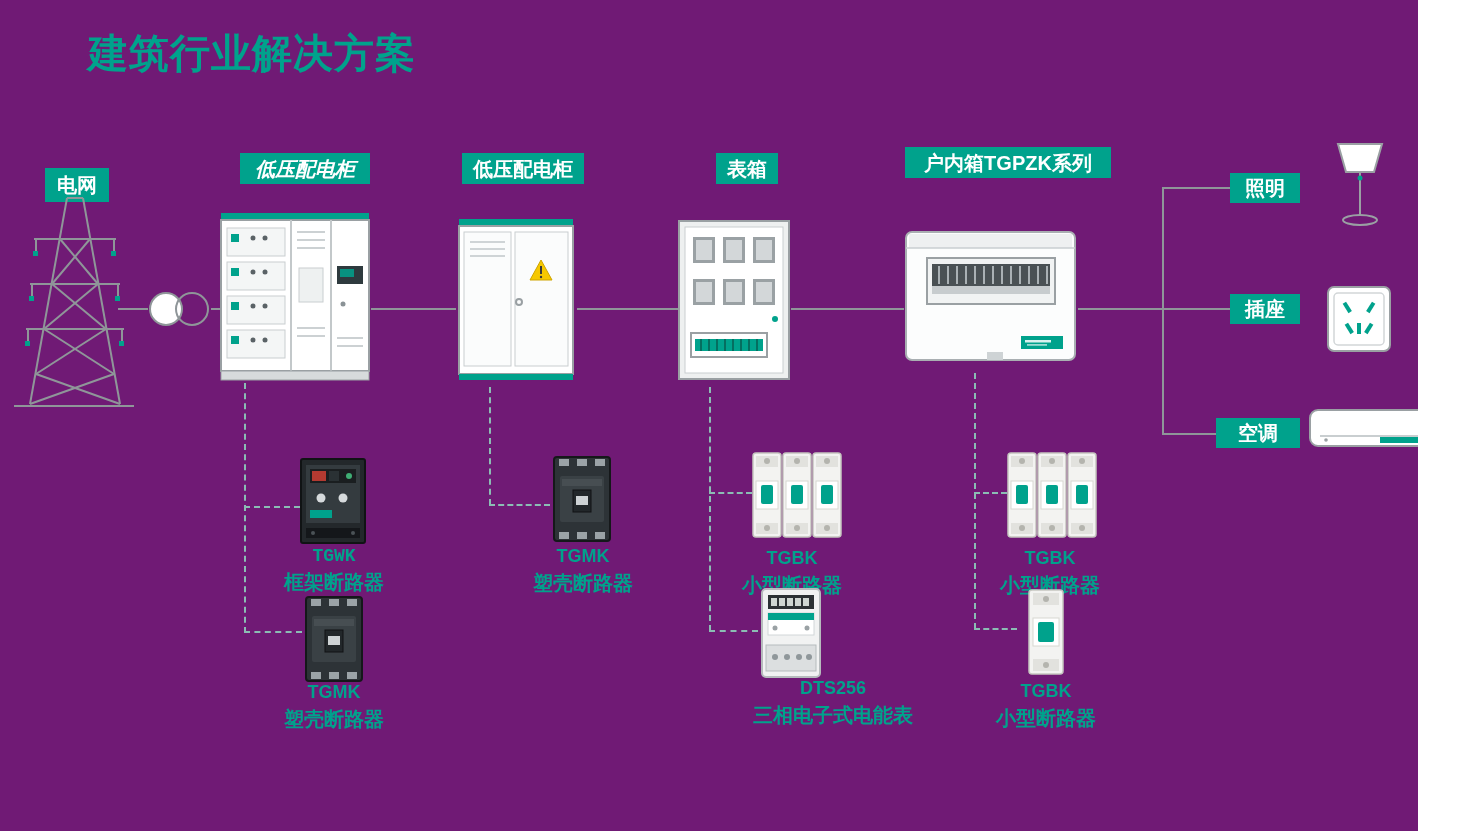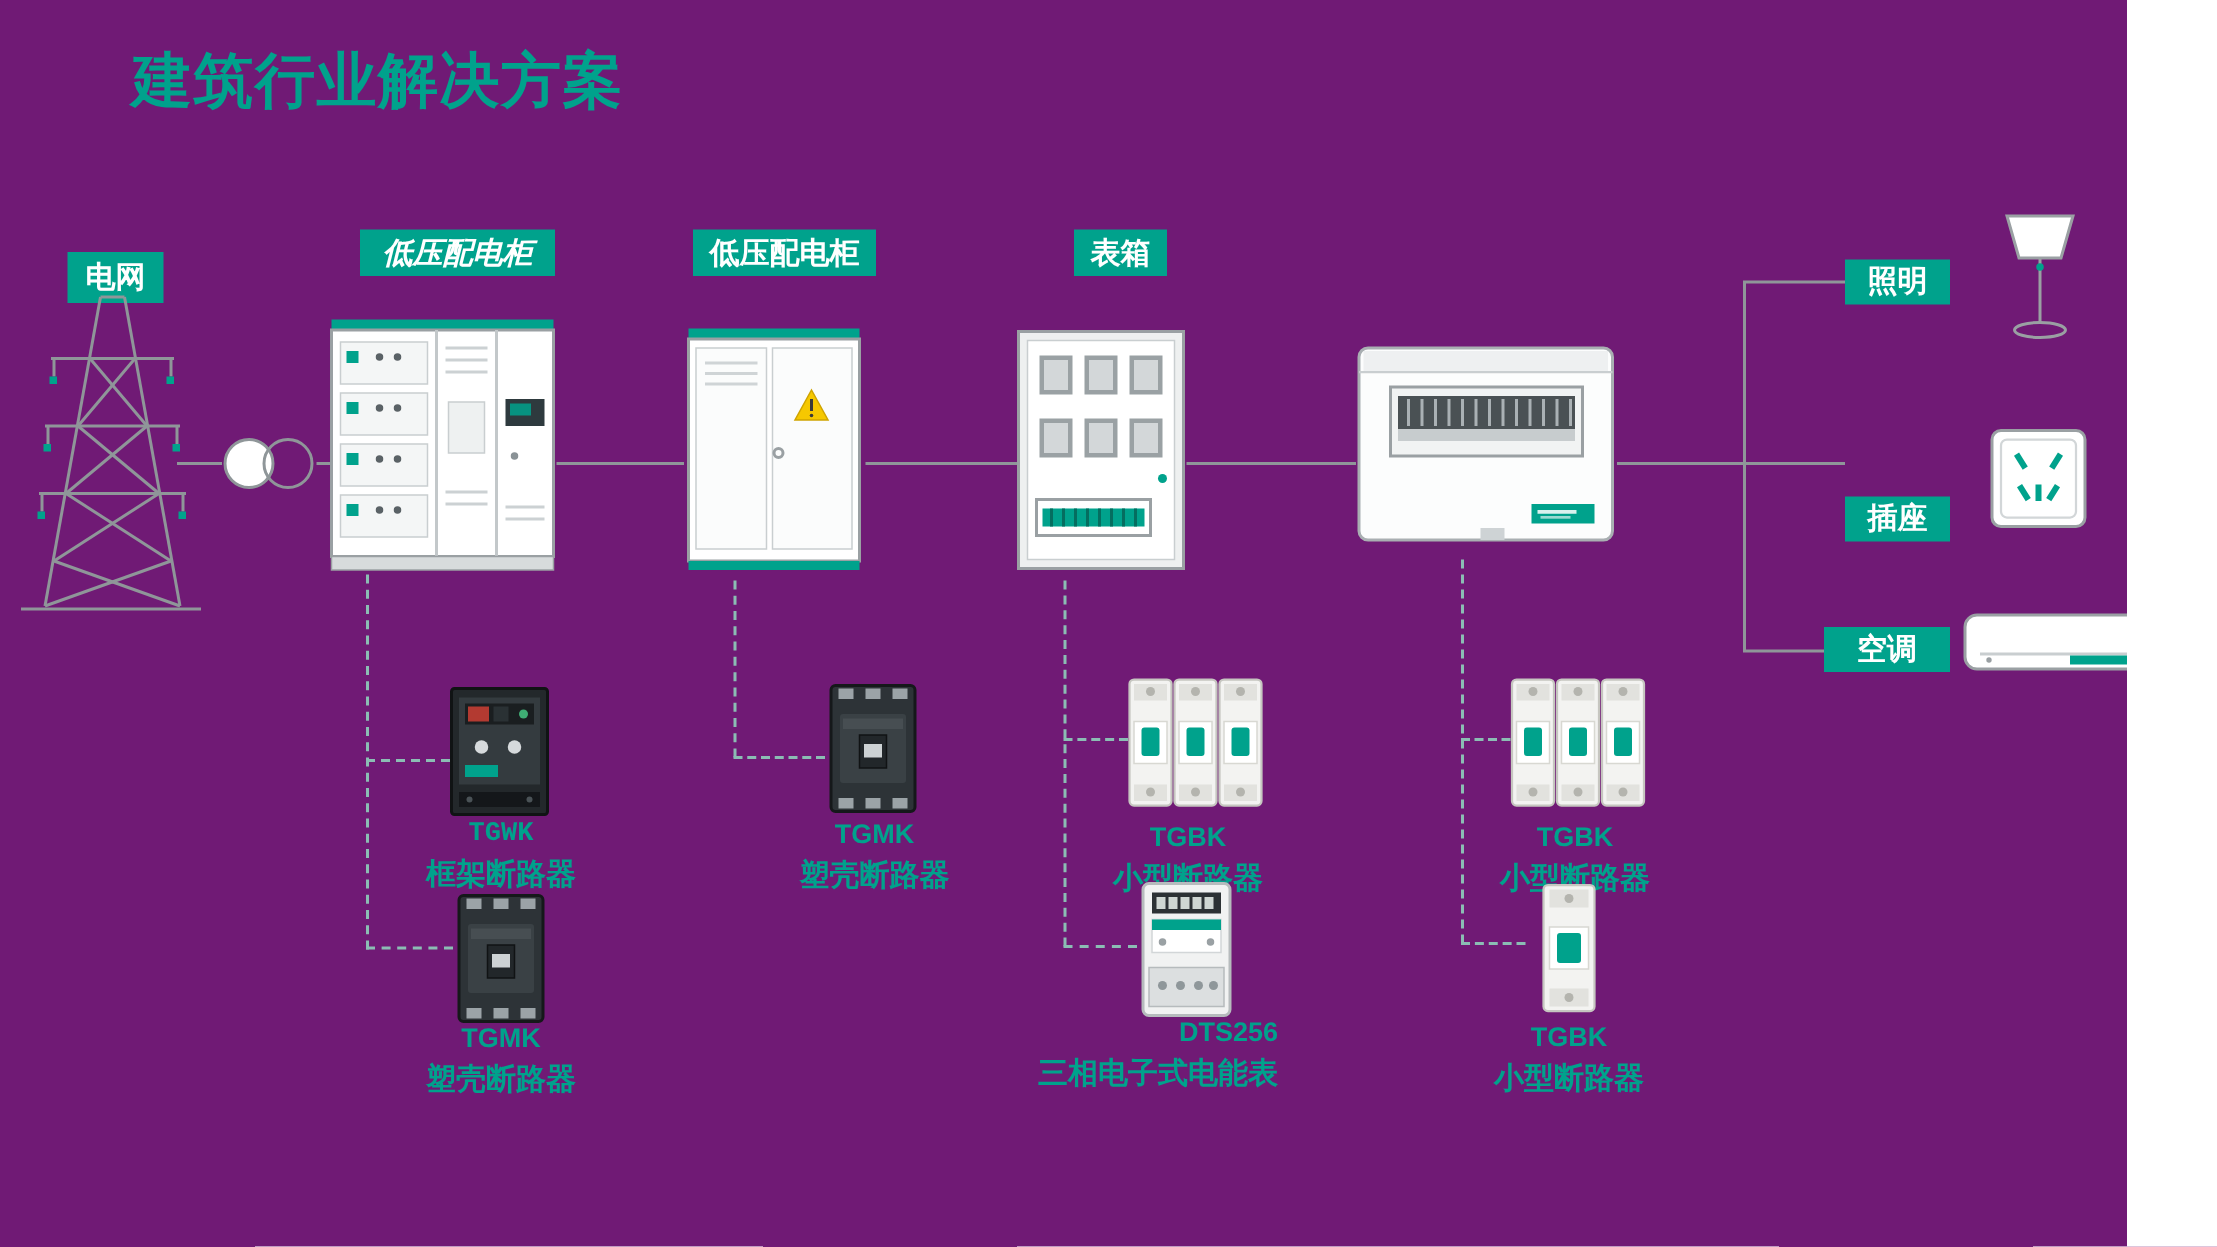--- a/index.html
+++ b/index.html
@@ -184,20 +184,21 @@
       <line x1="32" y1="122" x2="32" y2="134"></line>
       <line x1="40" y1="122" x2="40" y2="134"></line>
       <line x1="48" y1="122" x2="48" y2="134"></line>
       <line x1="56" y1="122" x2="56" y2="134"></line>
       <line x1="64" y1="122" x2="64" y2="134"></line>
       <line x1="72" y1="122" x2="72" y2="134"></line>
       <line x1="80" y1="122" x2="80" y2="134"></line>
     </g>
   </svg>
 
+  <div class="badge" style="left:905px;top:147px;width:206px;height:31px;">户内箱TGPZK系列</div>
 
   <svg class="abs" style="left:903px;top:224px;" width="175" height="148" viewBox="0 0 175 148">
     <rect x="3" y="8" width="169" height="128" rx="6" fill="#fcfdfd" stroke="#a9afb2" stroke-width="2"></rect>
     <rect x="6" y="10" width="163" height="14" fill="#eef0f1"></rect>
     <line x1="3" y1="24" x2="172" y2="24" stroke="#c9ced0" stroke-width="1.5"></line>
     <rect x="24" y="34" width="128" height="46" fill="#f1f3f3" stroke="#9aa0a3" stroke-width="2"></rect>
     <rect x="29" y="40" width="118" height="22" fill="#4a5154"></rect>
     <g stroke="#aab1b4" stroke-width="2">
       <line x1="36" y1="42" x2="36" y2="60"></line>
         <line x1="45" y1="42" x2="45" y2="60"></line>
@@ -221,21 +222,21 @@
   </svg>
 
   <div class="badge" style="left:1230px;top:173px;width:70px;height:30px;font-family:Liberation Serif, serif;">照明</div>
   <svg class="abs" style="left:1326px;top:138px;" width="68" height="94" viewBox="0 0 68 94">
     <path d="M12 6 L56 6 L48 34 L20 34 Z" fill="#ffffff" stroke="#9aa0a3" stroke-width="2"></path>
     <line x1="34" y1="34" x2="34" y2="78" stroke="#9aa0a3" stroke-width="2"></line>
     <circle cx="34" cy="40" r="2.5" fill="#00A28C"></circle>
     <ellipse cx="34" cy="82" rx="17" ry="5" fill="none" stroke="#9aa0a3" stroke-width="2"></ellipse>
   </svg>
 
-  <div class="badge" style="left:1230px;top:294px;width:70px;height:30px;margin-top:37px;">插座</div>
+  <div class="badge" style="left:1230px;top:294px;width:70px;height:30px;">插座</div>
   <svg class="abs" style="left:1326px;top:285px;" width="66" height="68" viewBox="0 0 66 68">
     <rect x="2" y="2" width="62" height="64" rx="6" fill="#ffffff" stroke="#9aa0a3" stroke-width="2"></rect>
     <rect x="8" y="8" width="50" height="52" rx="4" fill="none" stroke="#d2d6d8" stroke-width="1.5"></rect>
     <g fill="#00A28C">
       <rect x="19" y="17" width="4" height="11" transform="rotate(-32 21 22)"></rect>
       <rect x="43" y="17" width="4" height="11" transform="rotate(32 45 22)"></rect>
       <rect x="21" y="38" width="4" height="11" transform="rotate(-32 23 43)"></rect>
       <rect x="31" y="38" width="4" height="11"></rect>
       <rect x="41" y="38" width="4" height="11" transform="rotate(32 43 43)"></rect>
     </g>
@@ -357,21 +358,21 @@
     <circle cx="18" cy="41" r="2.5" fill="#9aa1a4"></circle>
     <circle cx="50" cy="41" r="2.5" fill="#9aa1a4"></circle>
     <rect x="9" y="58" width="50" height="26" fill="#dcdfe0" stroke="#b6bbbd"></rect>
     <g fill="#8f979a">
       <circle cx="18" cy="70" r="3"></circle>
         <circle cx="30" cy="70" r="3"></circle>
       <circle cx="42" cy="70" r="3"></circle>
         <circle cx="52" cy="70" r="3"></circle>
     </g>
   </svg>
-  <div class="product-label" style="left:692px;top:678px;width:160px;text-align:right;">
+  <div class="product-label" style="left:753px;top:678px;width:160px;">
     <div class="model">DTS256</div>
     <div class="name">三相电子式电能表</div>
   </div>
 
   <svg class="abs" style="left:1006px;top:449px;" width="92" height="92" viewBox="0 0 92 92">
     <g>
       <rect x="2" y="4" width="28" height="84" rx="3" fill="#f3f3f1" stroke="#c6c6c0" stroke-width="1.5"></rect>
       <rect x="5" y="7" width="22" height="11" fill="#e2e2de"></rect>
       <rect x="5" y="74" width="22" height="11" fill="#e2e2de"></rect>
       <circle cx="16" cy="12" r="3" fill="#b4b4ae"></circle>

